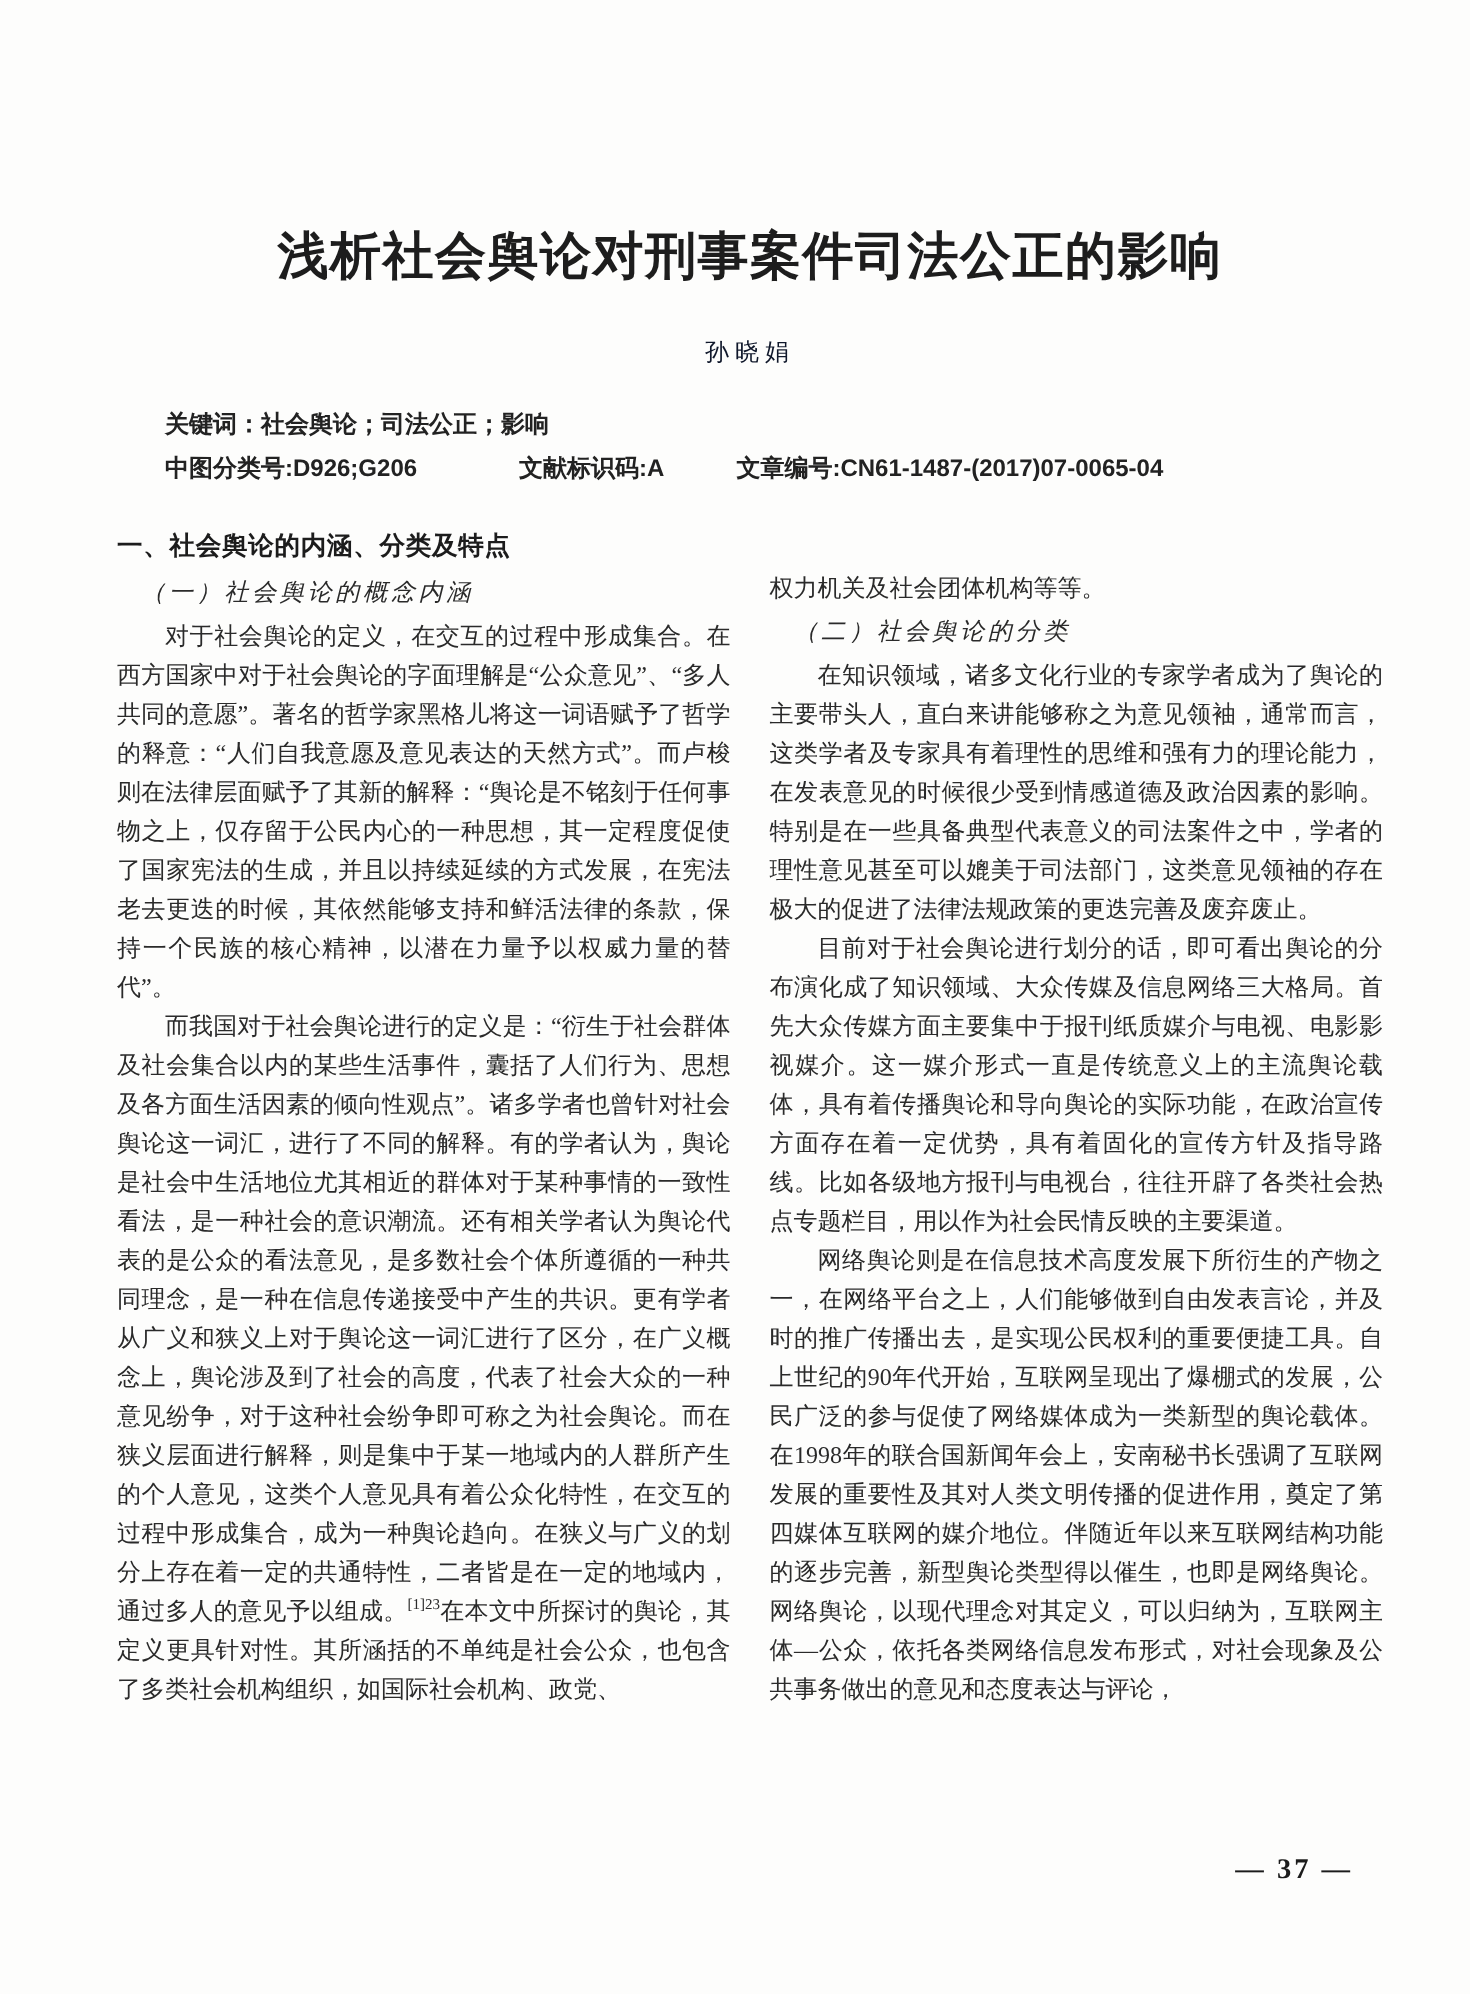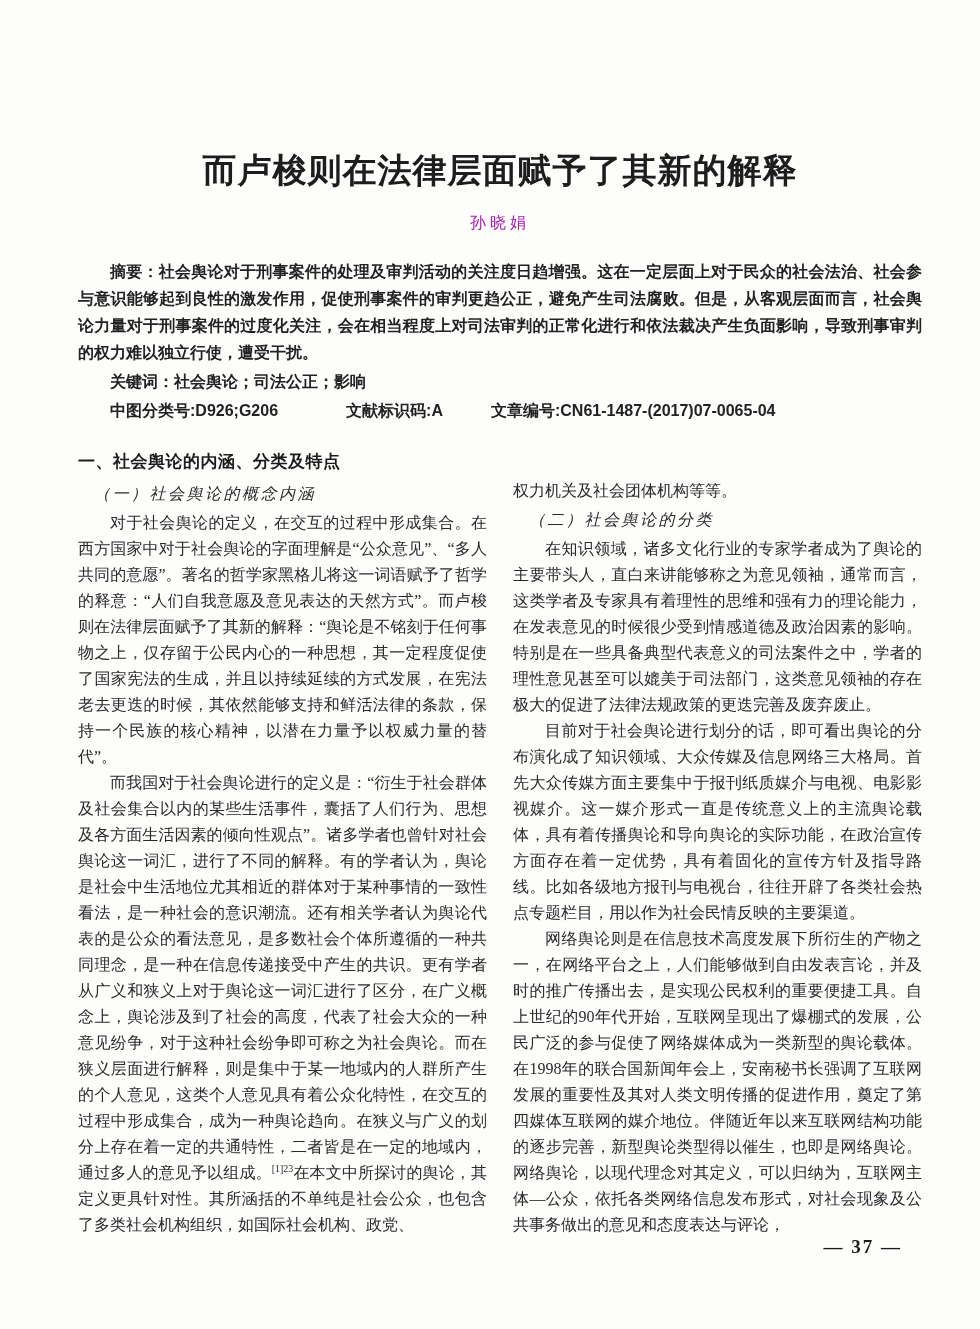--- a/index.html
+++ b/index.html
@@ -19,24 +19,24 @@
   .paper-title {
     text-align: center;
     font-family: "Liberation Sans", "DejaVu Sans", sans-serif;
     font-weight: 700;
     font-size: 34px;
     letter-spacing: 1px;
     color: #1d1d1d;
   }
   .author {
     text-align: center;
-    margin-top: 19px;
+    margin-top: 31px;
     font-size: 16px;
     letter-spacing: 4px;
-    color: #a21caf;
+    color: #0f172a;
   }
   .front-matter {
     margin-top: 24px;
     font-family: "Liberation Sans", "DejaVu Sans", sans-serif;
     font-weight: 600;
     font-size: 16px;
     line-height: 27px;
     color: #222;
   }
   .abstract {
@@ -92,26 +92,25 @@
     font-size: 19px;
     letter-spacing: 2px;
     color: #1c1c1c;
   }
 </style>
 </head>
 <body>
 
 <div class="page">
 
-  <h1 class="paper-title">而卢梭则在法律层面赋予了其新的解释</h1>
+  <h1 class="paper-title">浅析社会舆论对刑事案件司法公正的影响</h1>
 
   <div class="author">孙晓娟</div>
 
   <div class="front-matter">
-    <p class="abstract">摘要：社会舆论对于刑事案件的处理及审判活动的关注度日趋增强。这在一定层面上对于民众的社会法治、社会参与意识能够起到良性的激发作用，促使刑事案件的审判更趋公正，避免产生司法腐败。但是，从客观层面而言，社会舆论力量对于刑事案件的过度化关注，会在相当程度上对司法审判的正常化进行和依法裁决产生负面影响，导致刑事审判的权力难以独立行使，遭受干扰。</p>
     <p class="keywords">关键词：社会舆论；司法公正；影响</p>
     <div class="meta-row">
       <span class="clc">中图分类号:D926;G206</span><span class="doc-code">文献标识码:A</span><span>文章编号:CN61-1487-(2017)07-0065-04</span>
     </div>
   </div>
 
   <div class="columns">
 
     <div class="col">
       <h2 class="section-heading">一、社会舆论的内涵、分类及特点</h2>

